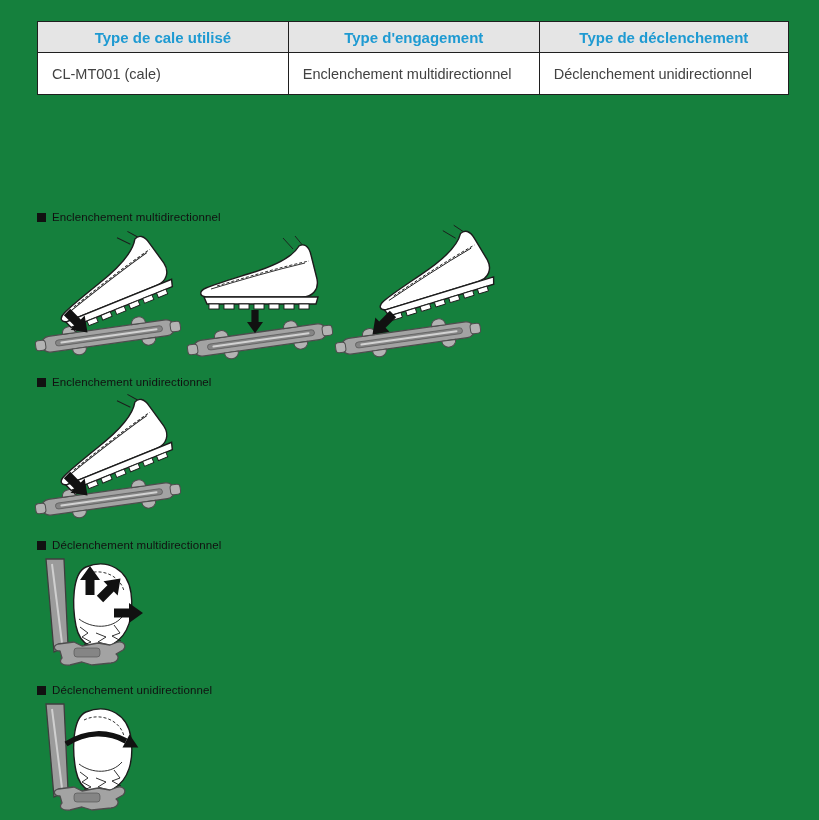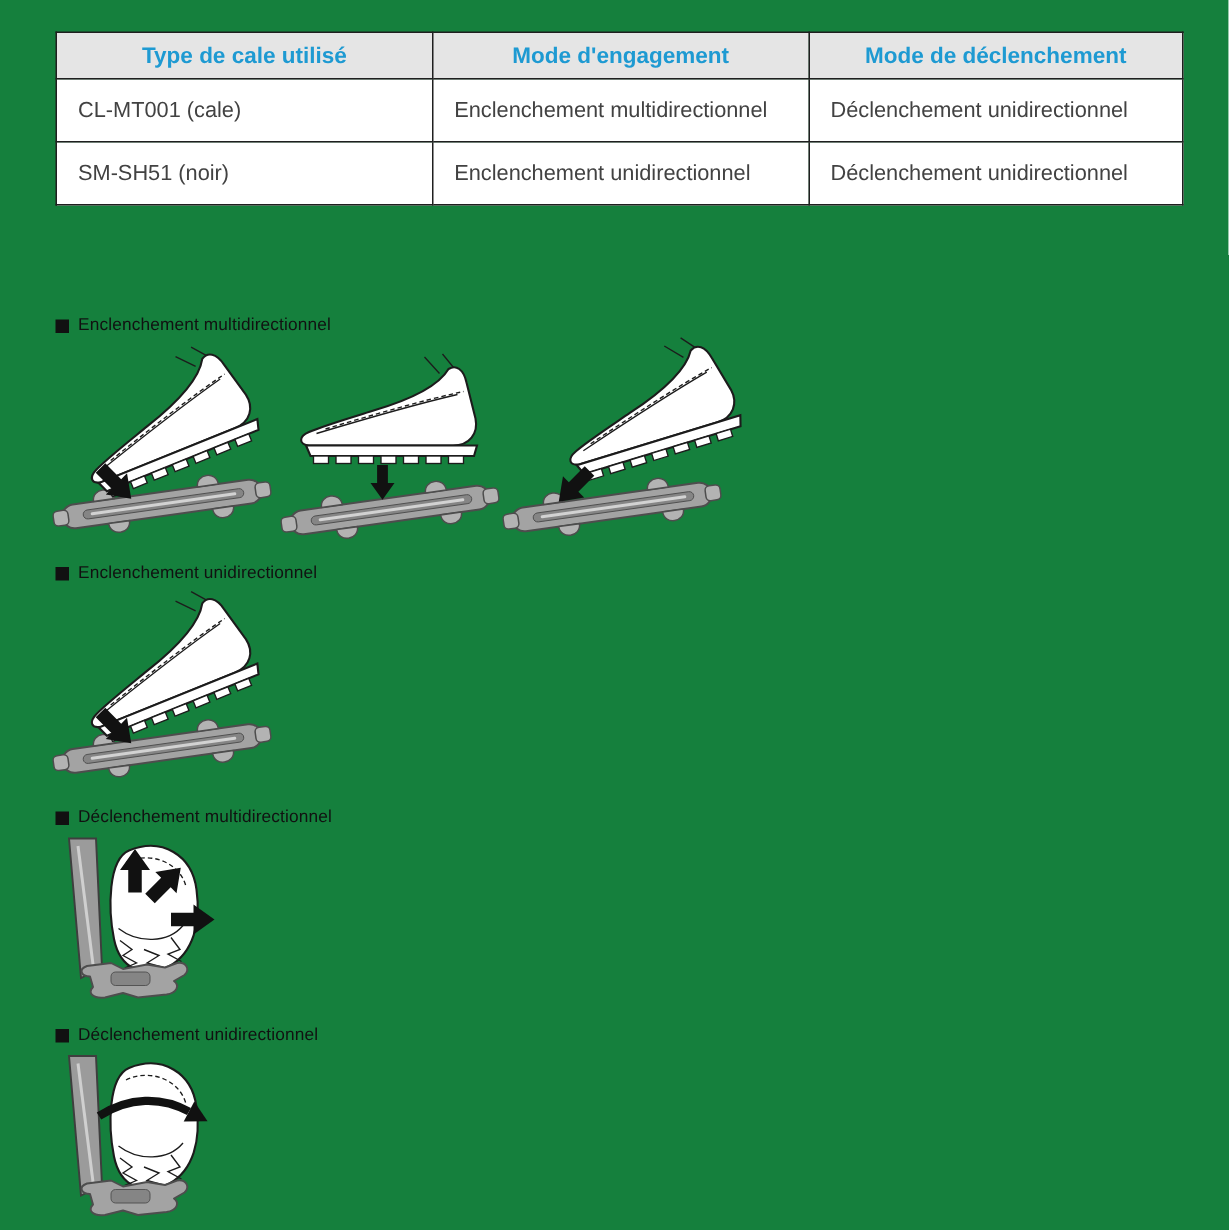--- a/index.html
+++ b/index.html
@@ -100,35 +100,30 @@
   <div class="tbl-wrap">
     <table>
       <colgroup>
           <col>
           <col>
           <col>
         </colgroup>
       <thead>
         <tr>
           <th>Type de cale utilisé</th>
-          <th>Mode d'engagement</th>
-          <th>Mode de déclenchement</th>
+          <th>Type d'engagement</th>
+          <th>Type de déclenchement</th>
         </tr>
       </thead>
       <tbody>
         <tr>
           <td>CL-MT001 (cale)</td>
           <td>Enclenchement multidirectionnel</td>
           <td>Déclenchement unidirectionnel</td>
         </tr>
-        <tr>
-          <td>SM-SH51 (noir)</td>
-          <td>Enclenchement unidirectionnel</td>
-          <td>Déclenchement unidirectionnel</td>
-        </tr>
       </tbody>
     </table>
   </div>
 
   <div class="sec-label" style="left:37px;top:211px;">
     <span class="bullet"></span>
     <span>Enclenchement multidirectionnel</span>
   </div>
   <div class="fig-row" style="left:33px;top:230px;">
     <svg class="fig" width="150" height="128" viewBox="0 0 150 128">

